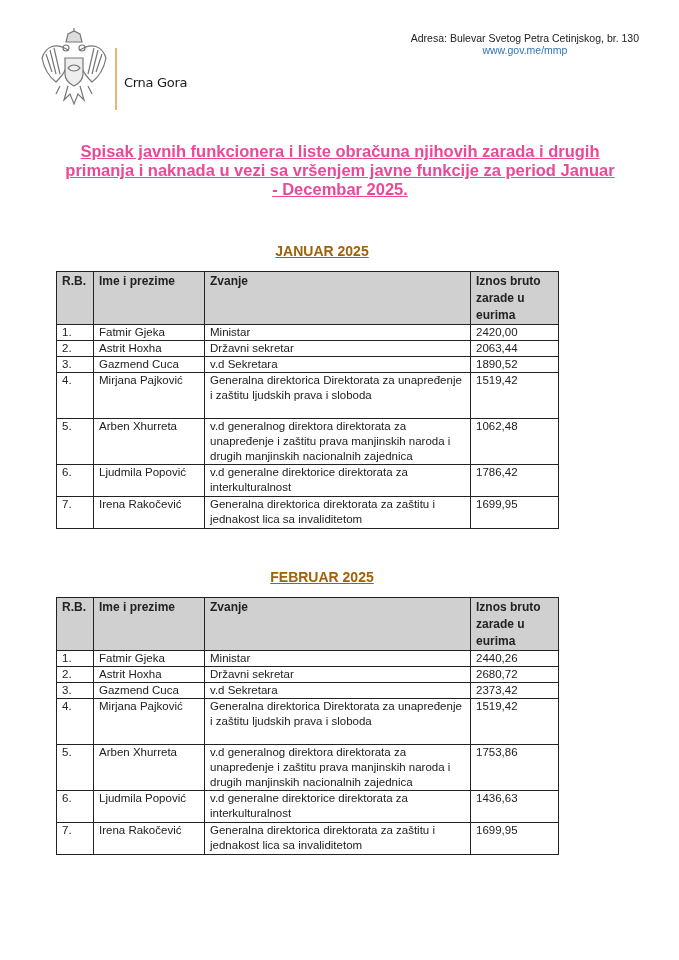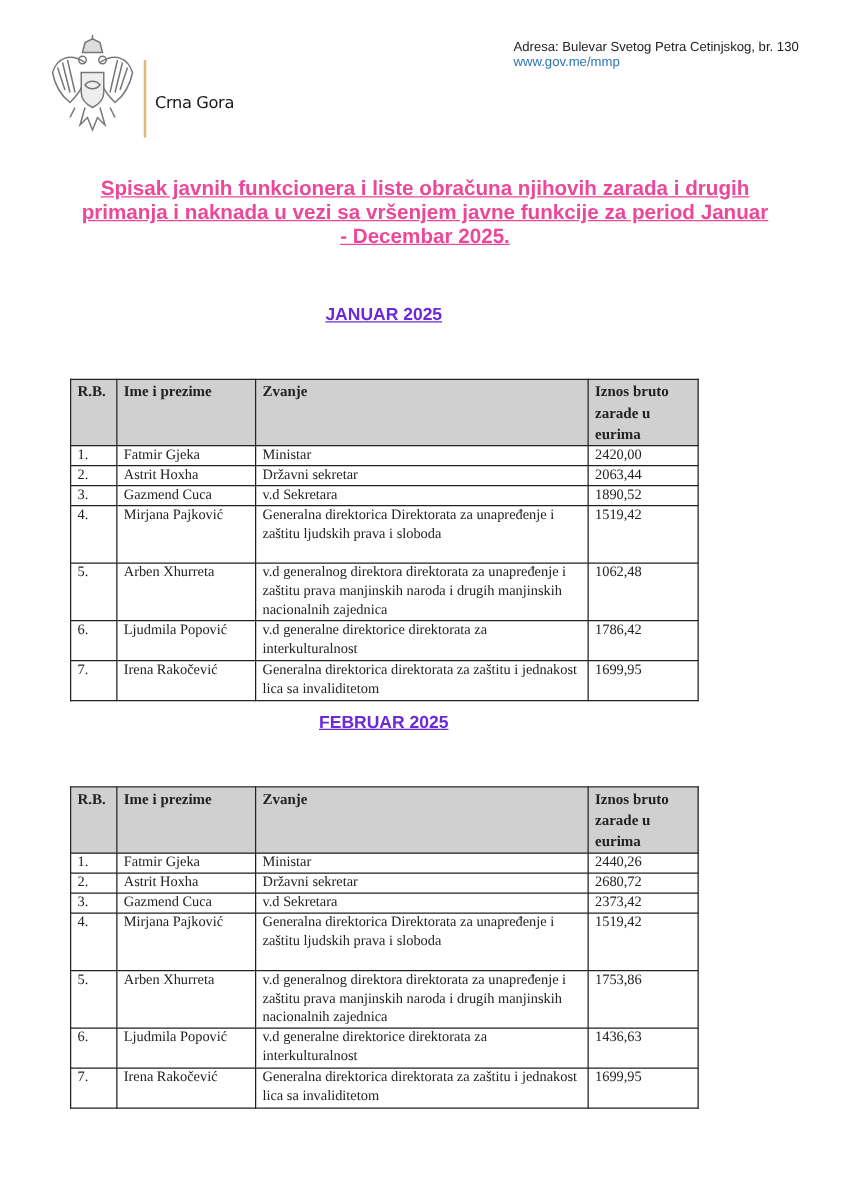--- a/index.html
+++ b/index.html
@@ -1,24 +1,24 @@
 <!DOCTYPE html>
 <html><head>
 <meta charset="utf-8">
 <style>
   html, body { margin: 0; padding: 0; background: #ffffff; }
   body { width: 679px; height: 960px; position: relative; overflow: hidden; color: #111; }
   .logo { position: absolute; left: 38px; top: 28px; width: 72px; height: 80px; }
   .logo-divider { position: absolute; left: 115px; top: 48px; width: 2px; height: 62px; background: #e3b777; }
   .org { position: absolute; left: 124px; top: 52px; font-family: "DejaVu Sans", sans-serif; font-size: 13px; color: #1a1a1a; line-height: 22px; letter-spacing: -0.3px; margin-top: 20px; }
-  .address { position: absolute; right: 40px; top: 33px; text-align: left; font-family: "Liberation Sans", sans-serif; font-size: 10.5px; line-height: 11.5px; color: #222; }
+  .address { position: absolute; right: 40px; top: 33px; text-align: center; font-family: "Liberation Sans", sans-serif; font-size: 10.5px; line-height: 11.5px; color: #222; }
   .address .web { color: #2e74b5; }
   .doc-title { position: absolute; left: 50px; top: 142px; width: 580px; text-align: center; font-family: "Liberation Sans", sans-serif; font-weight: bold; font-size: 16.5px; line-height: 19px; text-decoration: underline; color: #ec4899; }
-  .month-title { position: absolute; left: 56px; width: 502px; text-align: center; font-family: "Liberation Sans", sans-serif; font-weight: bold; font-size: 14px; text-decoration: underline; color: #6d28d9; }
-  table.pay { position: absolute; left: 56px; width: 502px; border-collapse: collapse; font-family: Liberation Serif, serif; font-size: 11.5px; color: #222; table-layout: fixed; margin-top: 32px; }
+  .month-title { position: absolute; left: 71px; width: 502px; text-align: center; font-family: "Liberation Sans", sans-serif; font-weight: bold; font-size: 14px; text-decoration: underline; color: #a16207; }
+  table.pay { position: absolute; left: 56px; width: 502px; border-collapse: collapse; font-family: Liberation Sans, sans-serif; font-size: 11.5px; color: #222; table-layout: fixed; }
   table.pay th, table.pay td { border: 1px solid #222; padding: 0 5px; vertical-align: top; text-align: left; line-height: 15px; }
   table.pay th { background: #d0d0d0; font-weight: bold; font-size: 12px; height: 50px; padding-top: 1px; line-height: 17px; }
   table.pay td { padding-top: 0px; }
   col.c1 { width: 37px; } col.c2 { width: 111px; } col.c3 { width: 266px; } col.c4 { width: 88px; }
   tr.h1 td { height: 15px; }
   tr.h2 td { height: 31px; }
   tr.h3 td { height: 45px; }
 </style>
 </head>
 <body>

